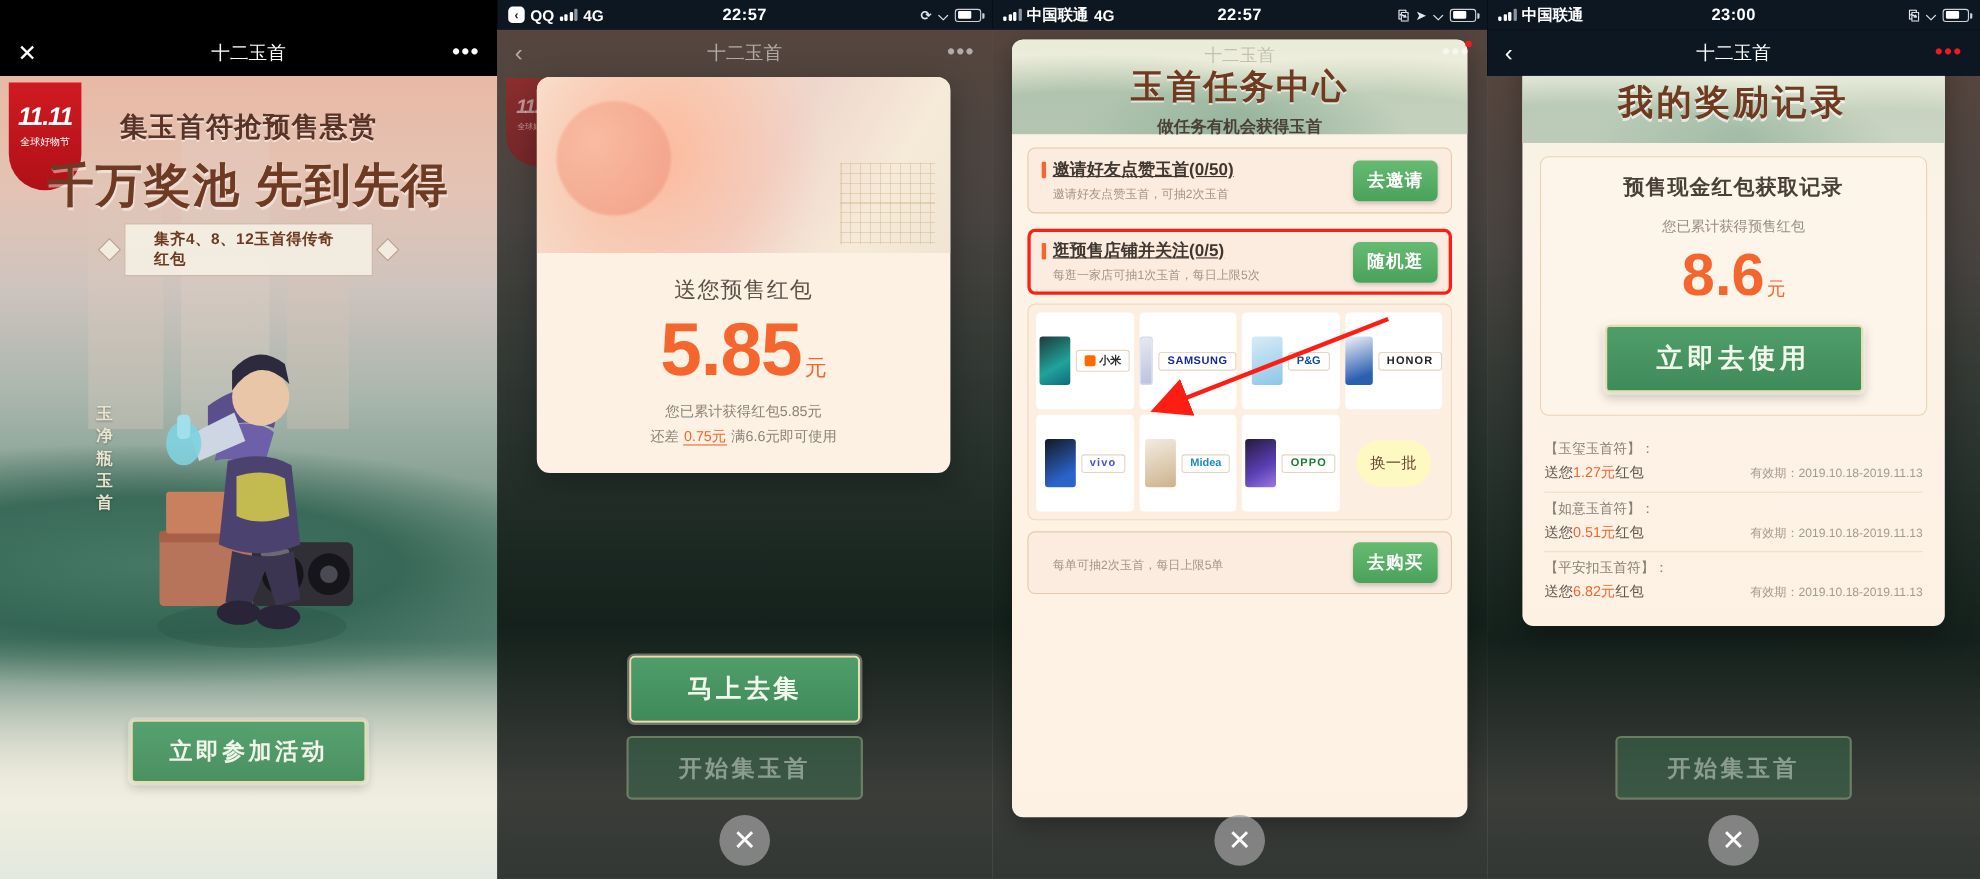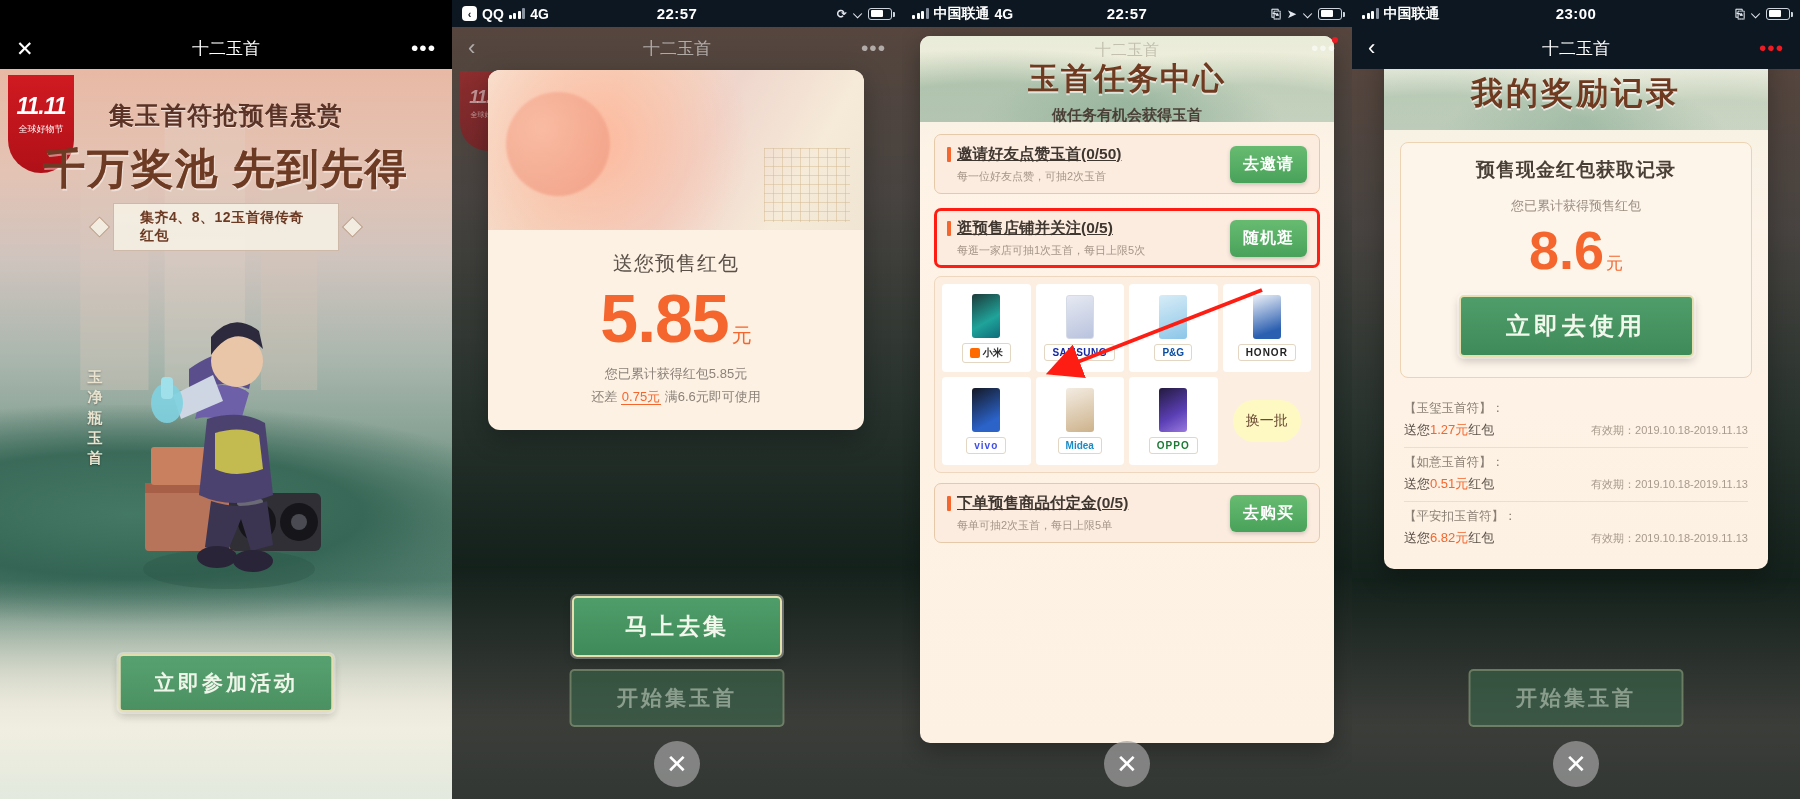--- a/index.html
+++ b/index.html
@@ -223,21 +223,21 @@
     background:linear-gradient(#67bb71,#49a25a); color:#fff; border-radius:6px;
     font-size:16px; font-weight:bold; padding:8px 13px; white-space:nowrap;
     box-shadow:0 2px 4px rgba(0,0,0,.18); letter-spacing:1px;
   }
   .brandwrap{
     margin:8px 14px 0; background:#fcefe2; border:1px solid #eed7be; border-radius:7px;
     padding:7px; display:flex; flex-wrap:wrap; gap:5px; position:relative;
   }
   .brand{
     width:calc(25% - 4px); background:#fff; border-radius:4px; height:88px;
-    display:flex; flex-direction:column; align-items:center; justify-content:center; gap:5px;
+    display:flex; flex-direction:row; align-items:center; justify-content:center; gap:5px;
   }
   .brand .ph{ width:28px; height:44px; border-radius:3px; }
   .brand .ph.a{ background:linear-gradient(150deg,#1d3b3a,#1fa39a 60%,#0e6b7a); }
   .brand .ph.b{ background:linear-gradient(160deg,#e6e9f2,#b9c3de); border:1px solid #d5dae7;}
   .brand .ph.c{ background:linear-gradient(160deg,#d7ecf7,#8cc6e8); }
   .brand .ph.d{ background:linear-gradient(160deg,#eef2f8,#2b5fb0 80%); }
   .brand .ph.e{ background:linear-gradient(150deg,#141823,#2b63c9 75%); }
   .brand .ph.f{ background:linear-gradient(160deg,#f3ece2,#cdb28b); }
   .brand .ph.g{ background:linear-gradient(150deg,#231a3d,#5b3fb5 60%,#9a7ae0); }
   .brand .lbl{
@@ -443,21 +443,21 @@
       <div class="tc-h1">玉首任务中心</div>
       <div class="tc-h2">做任务有机会获得玉首</div>
     </div>
 
     <div class="task">
       <div class="task-txt">
         <div class="task-title">
             <span class="bar"></span>
             <span>邀请好友点赞玉首(0/50)</span>
           </div>
-        <div class="task-desc">每一位好友点赞，可抽2次玉首</div>
+        <div class="task-desc">邀请好友点赞玉首，可抽2次玉首</div>
       </div>
       <div class="task-btn">去邀请</div>
     </div>
 
     <div class="task highlight">
       <div class="task-txt">
         <div class="task-title">
             <span class="bar"></span>
             <span>逛预售店铺并关注(0/5)</span>
           </div>
@@ -510,24 +510,20 @@
             <span>OPPO</span>
           </div>
         </div>
       <div class="refresh">
           <span>换一批</span>
         </div>
     </div>
 
     <div class="task" style="margin-top:10px">
       <div class="task-txt">
-        <div class="task-title">
-            <span class="bar"></span>
-            <span>下单预售商品付定金(0/5)</span>
-          </div>
         <div class="task-desc">每单可抽2次玉首，每日上限5单</div>
       </div>
       <div class="task-btn">去购买</div>
     </div>
   </div>
 
   <svg class="arrow-anno" style="left:0;top:0;width:450px;height:799px">
     <defs>
         <marker id="ah" markerWidth="9" markerHeight="9" refX="6" refY="4.5" orient="auto">
       <polygon points="0,0 9,4.5 0,9" fill="#fe1d13"></polygon>

